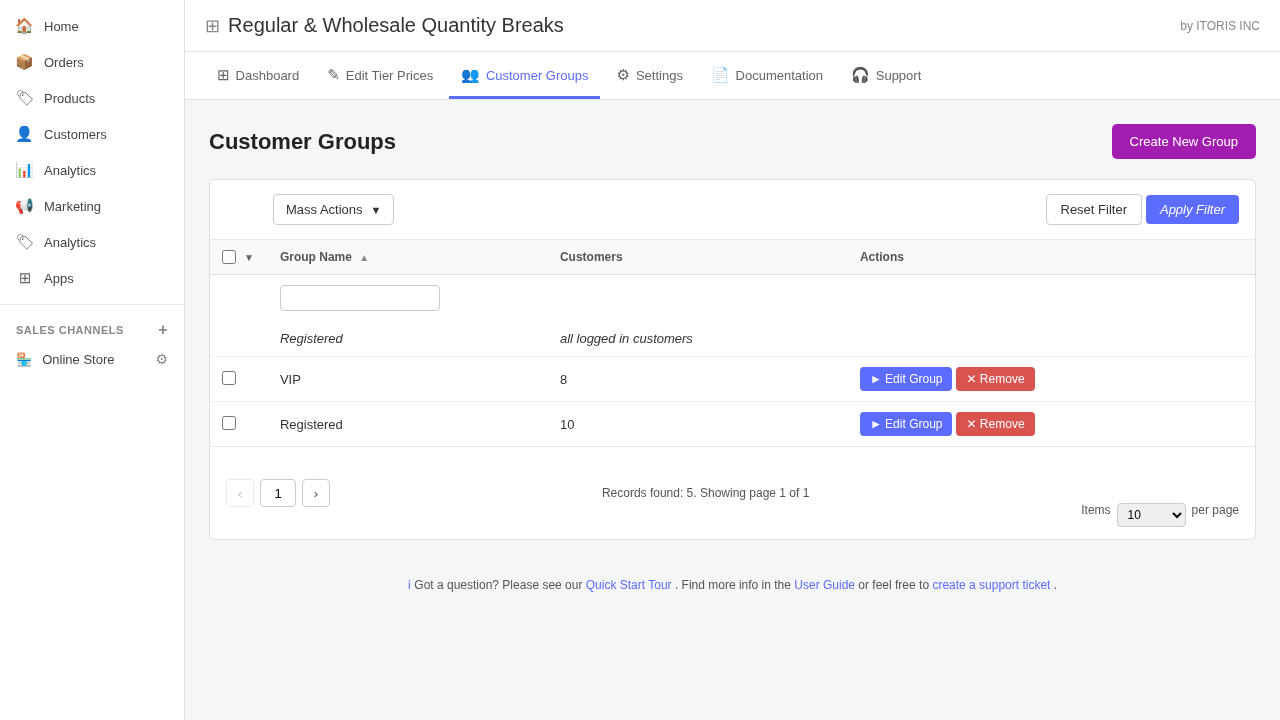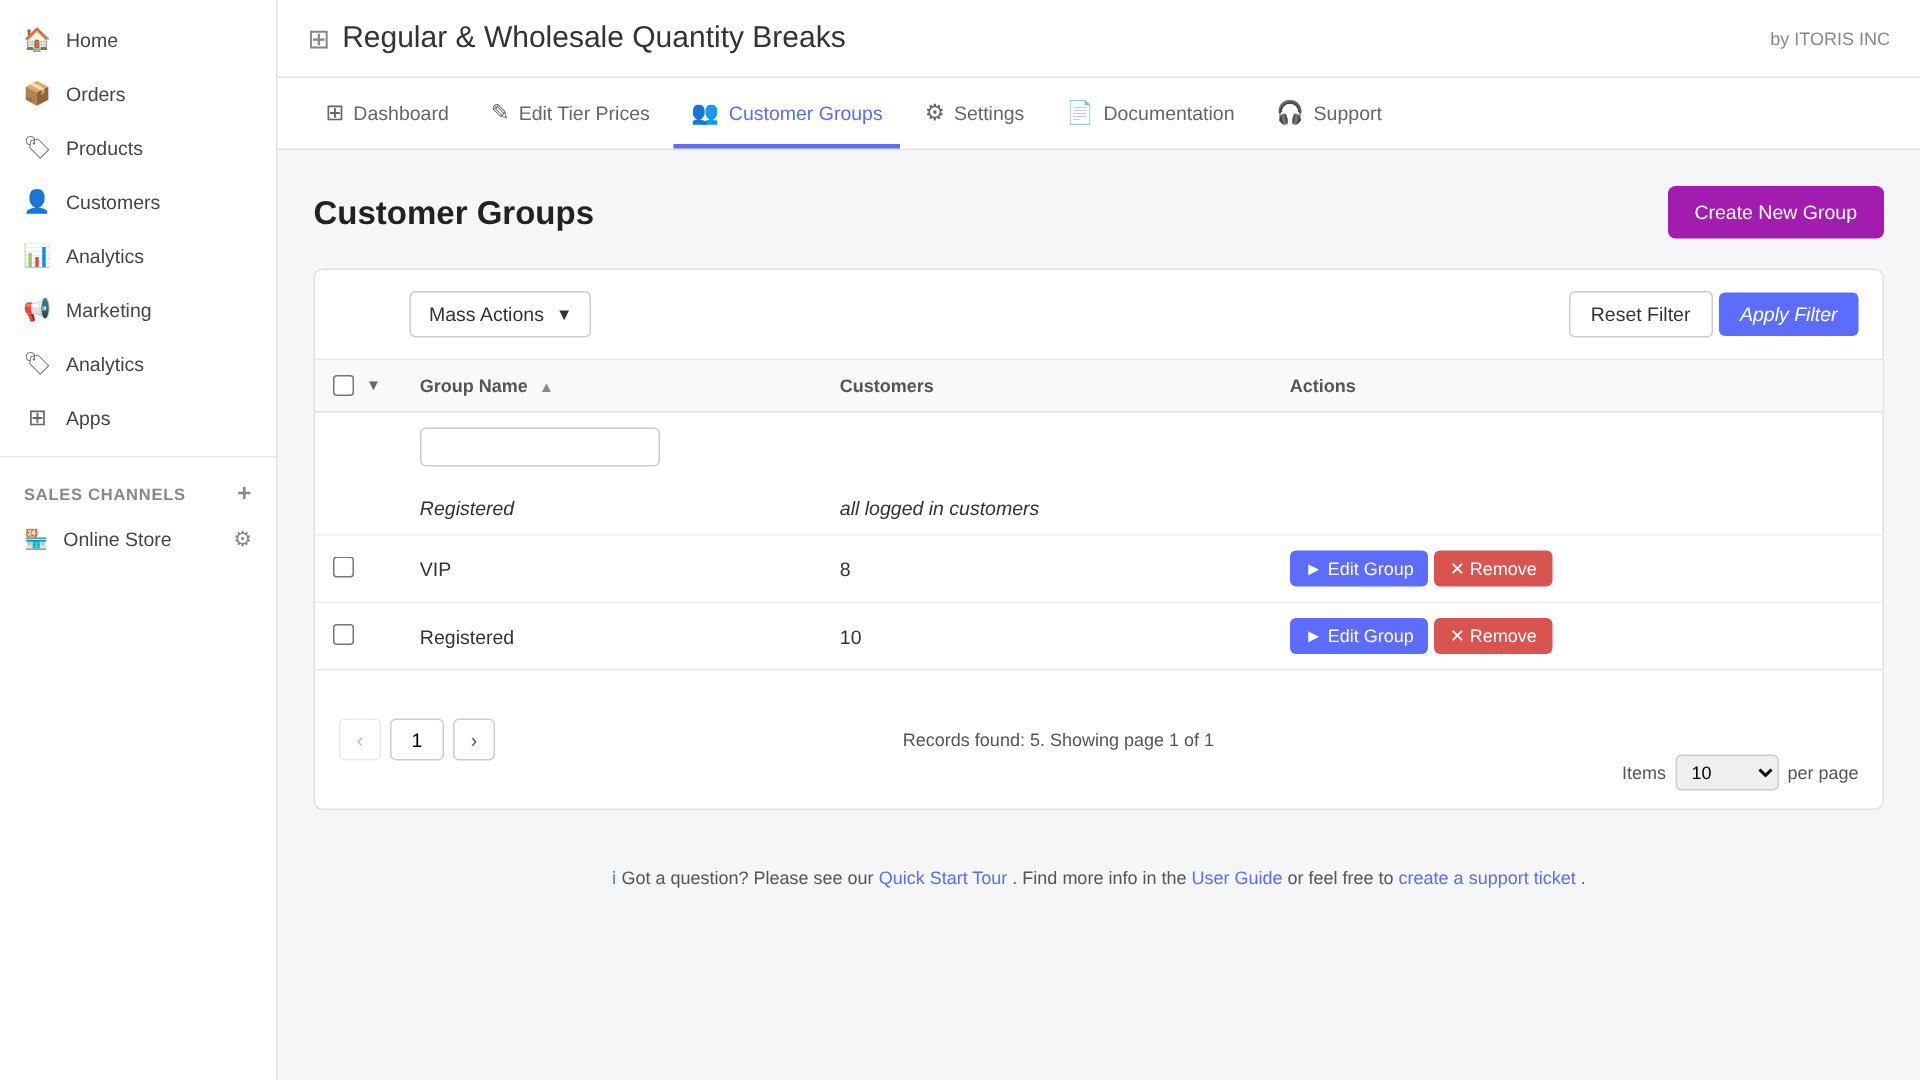--- a/index.html
+++ b/index.html
@@ -73,21 +73,21 @@
     .btn-edit { background: #5b6cff; color: #fff; border: none; padding: 5px 10px; border-radius: 4px; cursor: pointer; font-size: 12px; display: inline-flex; align-items: center; gap: 4px; }
     .btn-remove { background: #d9534f; color: #fff; border: none; padding: 5px 10px; border-radius: 4px; cursor: pointer; font-size: 12px; display: inline-flex; align-items: center; gap: 4px; margin-left: 4px; }
 
     
     .pagination-bar { display: flex; align-items: center; justify-content: space-between; padding: 12px 16px; border-top: 1px solid #e8e8e8; }
     .pagination-left { display: flex; align-items: center; gap: 6px; }
     .page-btn { background: #fff; border: 1px solid #ccc; width: 28px; height: 28px; border-radius: 4px; cursor: pointer; display: flex; align-items: center; justify-content: center; font-size: 13px; color: #555; }
     .page-btn:disabled { opacity: 0.4; cursor: default; }
     .page-input { border: 1px solid #ccc; border-radius: 4px; width: 36px; height: 28px; text-align: center; font-size: 13px; }
     .pagination-center { font-size: 12px; color: #555; }
-    .pagination-right { display: flex; align-items: center; gap: 6px; font-size: 12px; color: #555; margin-top: 44px; }
+    .pagination-right { display: flex; align-items: flex-start; gap: 6px; font-size: 12px; color: #555; margin-top: 44px; }
     .per-page-select { border: 1px solid #ccc; border-radius: 4px; padding: 3px 20px 3px 6px; font-size: 12px; appearance: auto; }
 
     
     .footer { background: #fff; border-top: 1px solid #e0e0e0; padding: 16px; text-align: center; font-size: 12px; color: #555; }
     .footer a { color: #5b6cff; text-decoration: none; }
 
     .chevron-icon { font-size: 11px; }
   </style>
 </head>
 <body>

